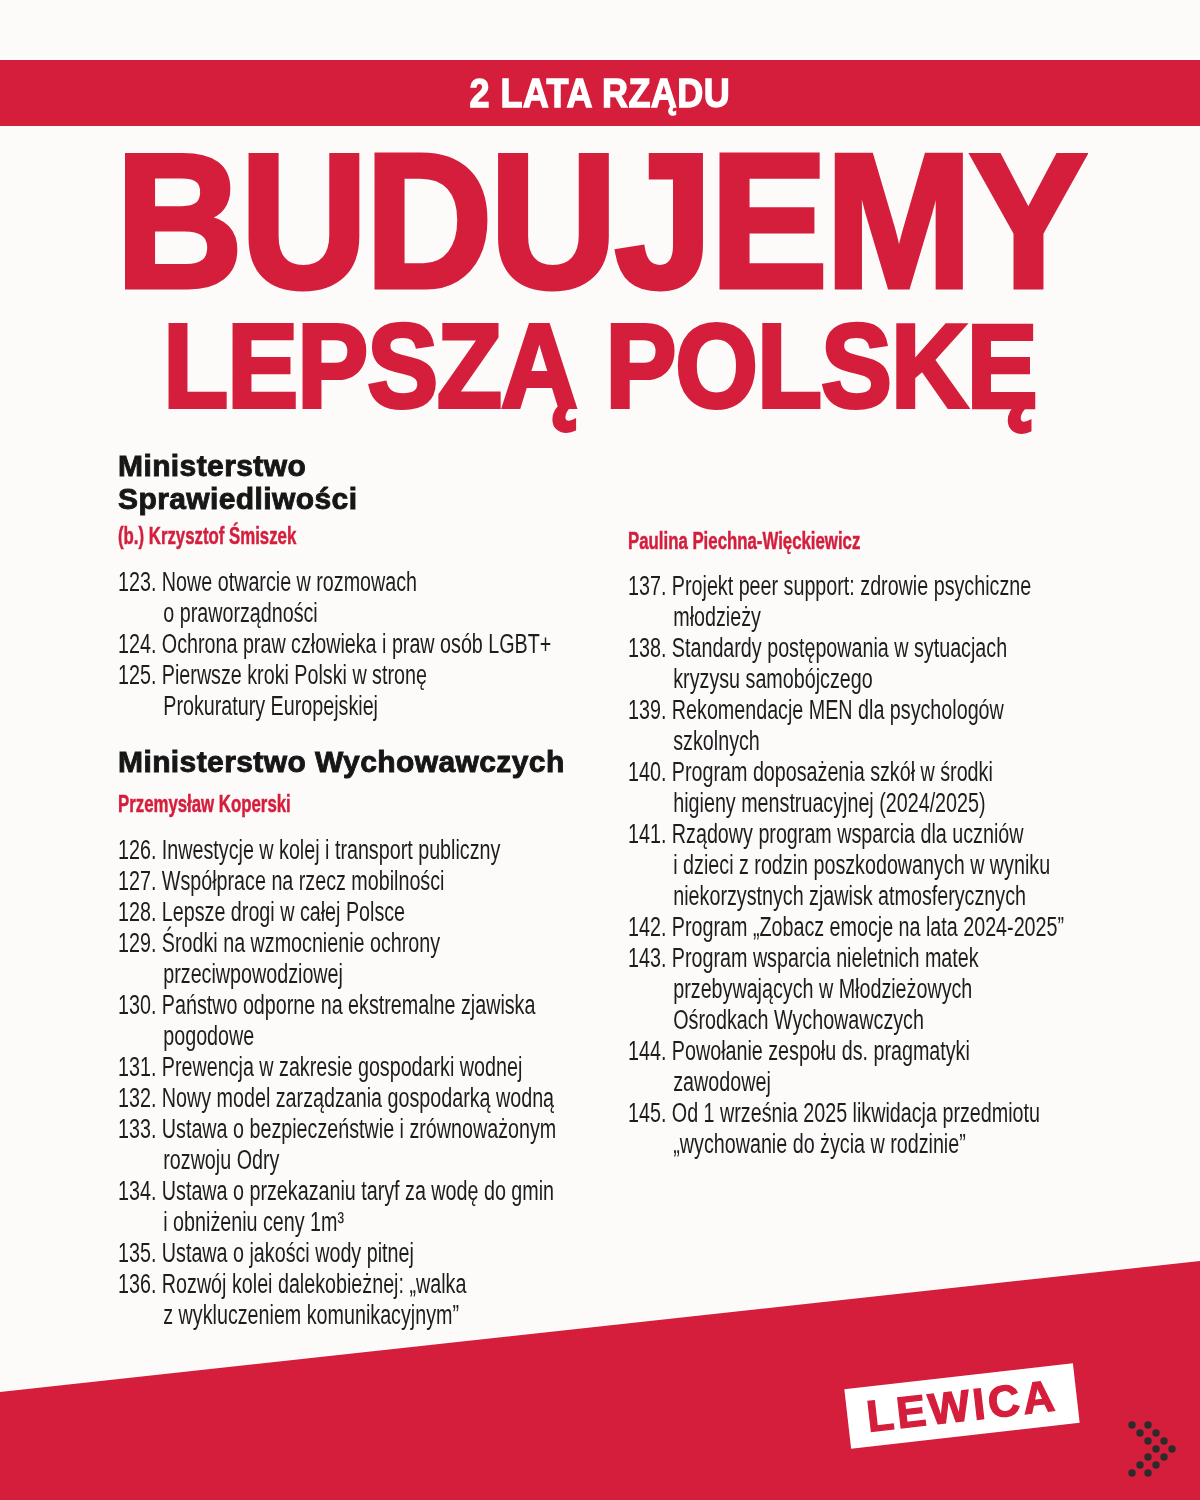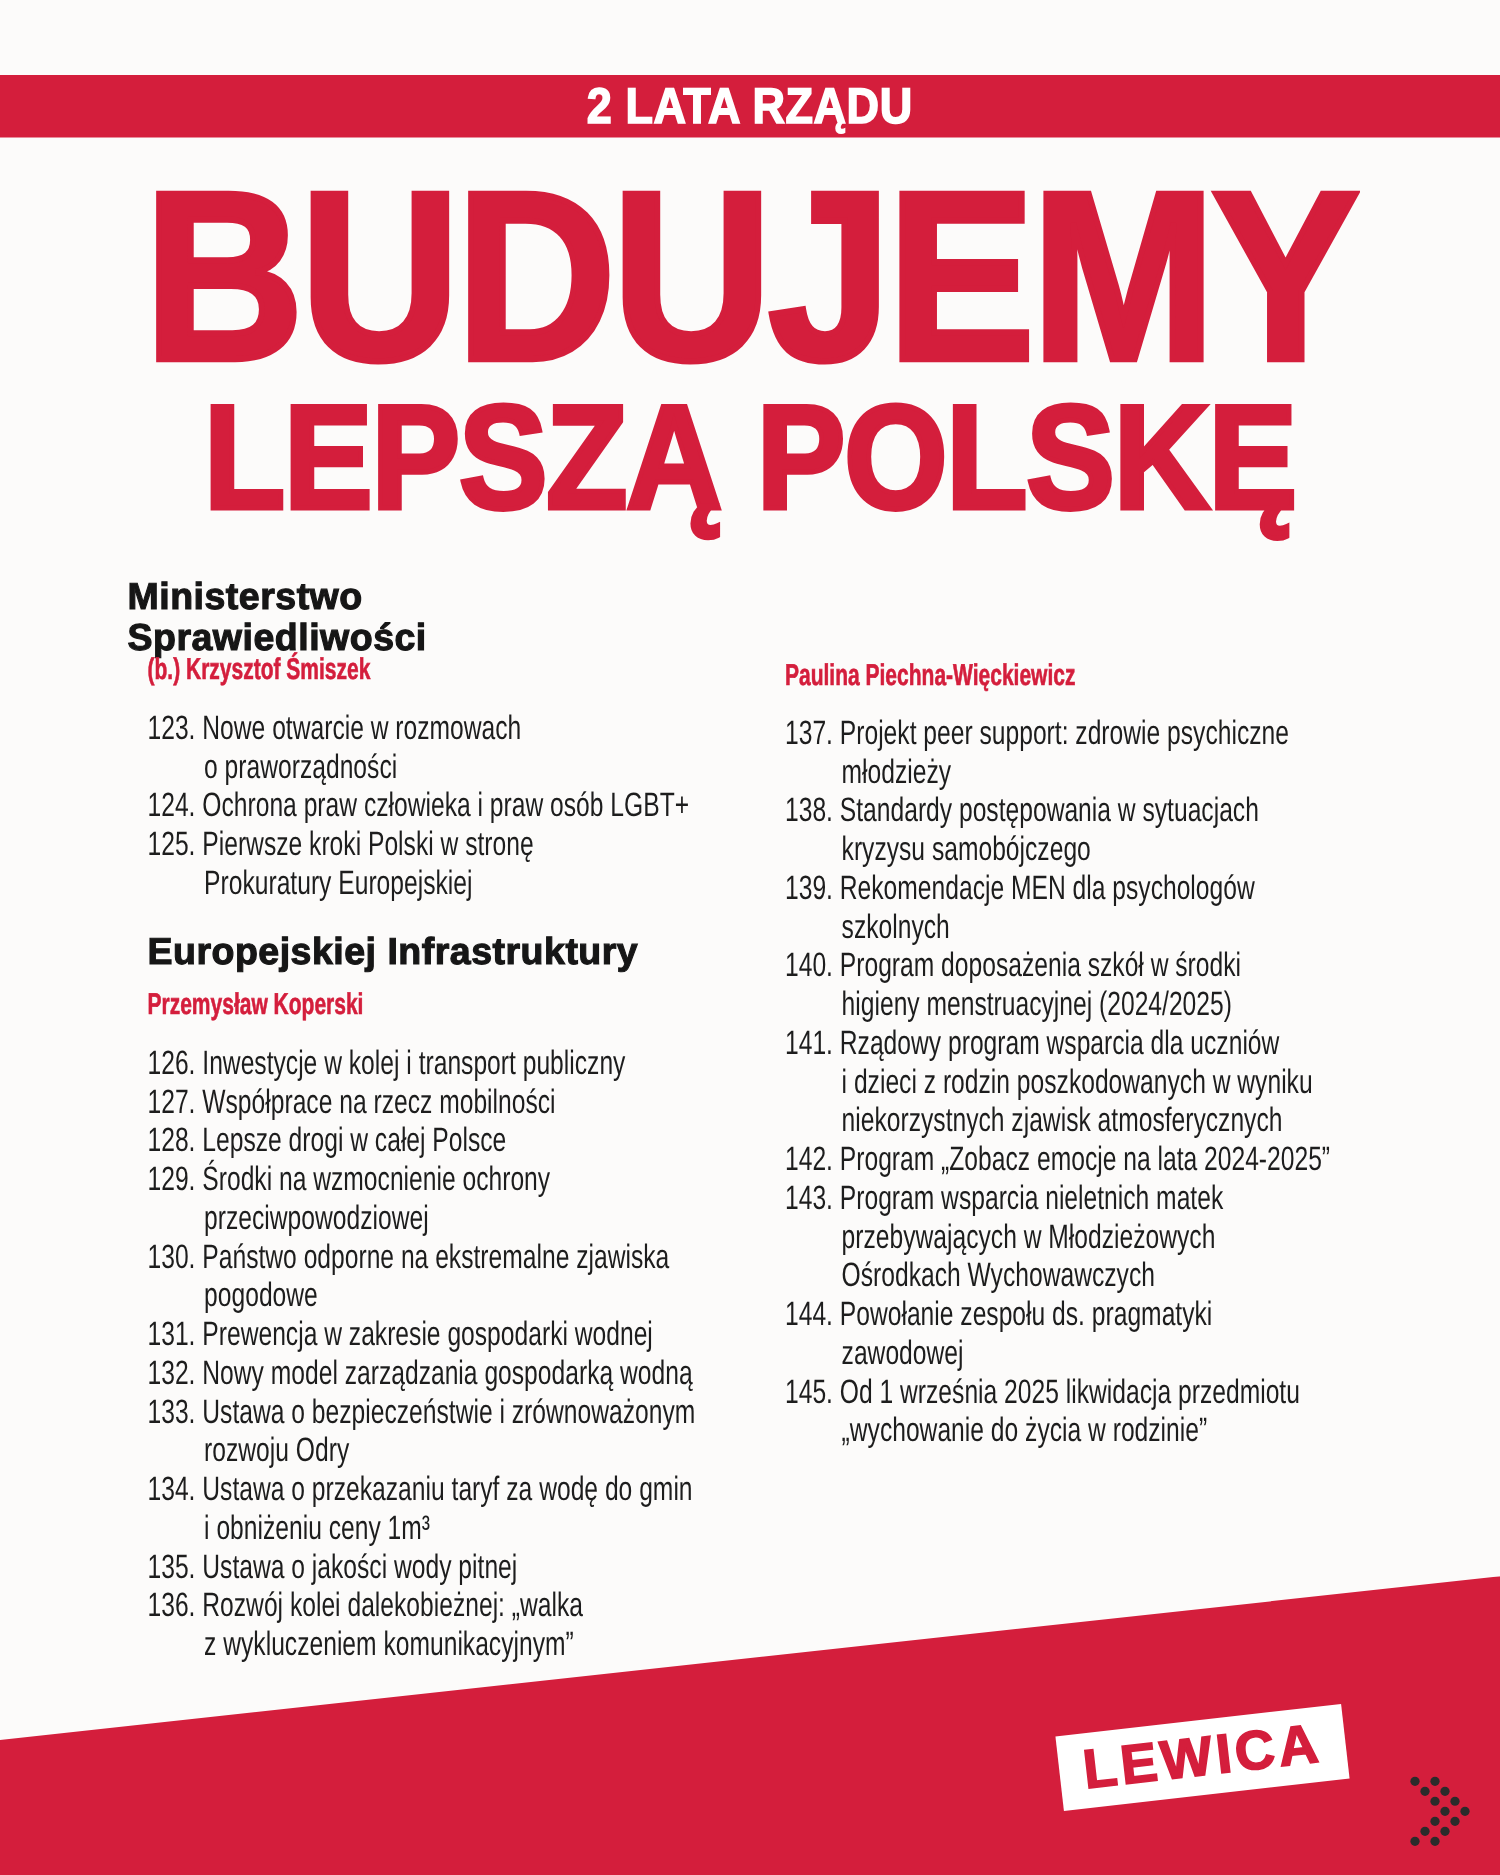--- a/index.html
+++ b/index.html
@@ -11,21 +11,21 @@
   .poster{
     position:relative;
     width:1200px;height:1500px;
     margin:0 auto;
     background:#FCFBFA;
     overflow:hidden;
     font-family:"Liberation Sans","DejaVu Sans",sans-serif;
   }
   
   .banner{
-    position:absolute;left:0;top:60px;width:1200px;height:50px;
+    position:absolute;left:0;top:60px;width:1200px;height:66px;
     background:var(--red);
     display:flex;align-items:center;justify-content:center;
   }
   .banner-text{
     color:#fff;font-size:40px;font-weight:700;line-height:40px;
     letter-spacing:0.5px;
     -webkit-text-stroke:1.3px #fff;
     transform:scaleX(0.90);transform-origin:center center;
     white-space:nowrap;
   }
@@ -97,37 +97,37 @@
 
 <div class="poster">
 
   <div class="banner">
     <span class="banner-text">2 LATA RZĄDU</span>
   </div>
 
   <div class="headline-1">BUDUJEMY</div>
   <div class="headline-2">LEPSZĄ POLSKĘ</div>
 
-  <div class="block sec-title" style="left:102px;top:449px;margin-top:12px;">Ministerstwo<br>Sprawiedliwości</div>
+  <div class="block sec-title" style="left:118px;top:449px;">Ministerstwo<br>Sprawiedliwości</div>
   <div class="block minister" style="left:118px;top:523px;">(b.) Krzysztof Śmiszek</div>
   <div class="block items" style="left:118px;top:567px;">
       <div class="item">
         <div class="line">123. Nowe otwarcie w rozmowach</div>
         <div class="line cont">o praworządności</div>
       </div>
       <div class="item">
         <div class="line">124. Ochrona praw człowieka i praw osób LGBT+</div>
       </div>
       <div class="item">
         <div class="line">125. Pierwsze kroki Polski w stronę</div>
         <div class="line cont">Prokuratury Europejskiej</div>
       </div>
     </div>
 
-  <div class="block sec-title" style="left:118px;top:745px;">Europejskiej Infrastruktury</div>
+  <div class="block sec-title" style="left:118px;top:745px;">Ministerstwo Wychowawczych</div>
   <div class="block minister" style="left:118px;top:791px;">Przemysław Koperski</div>
   <div class="block items" style="left:118px;top:835px;">
       <div class="item">
         <div class="line">126. Inwestycje w kolej i transport publiczny</div>
       </div>
       <div class="item">
         <div class="line">127. Współprace na rzecz mobilności</div>
       </div>
       <div class="item">
         <div class="line">128. Lepsze drogi w całej Polsce</div>

